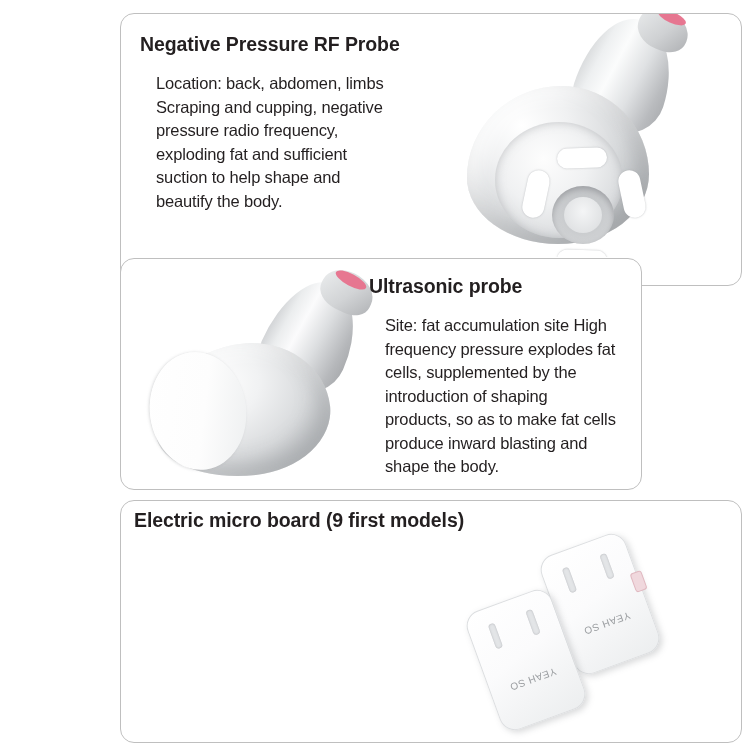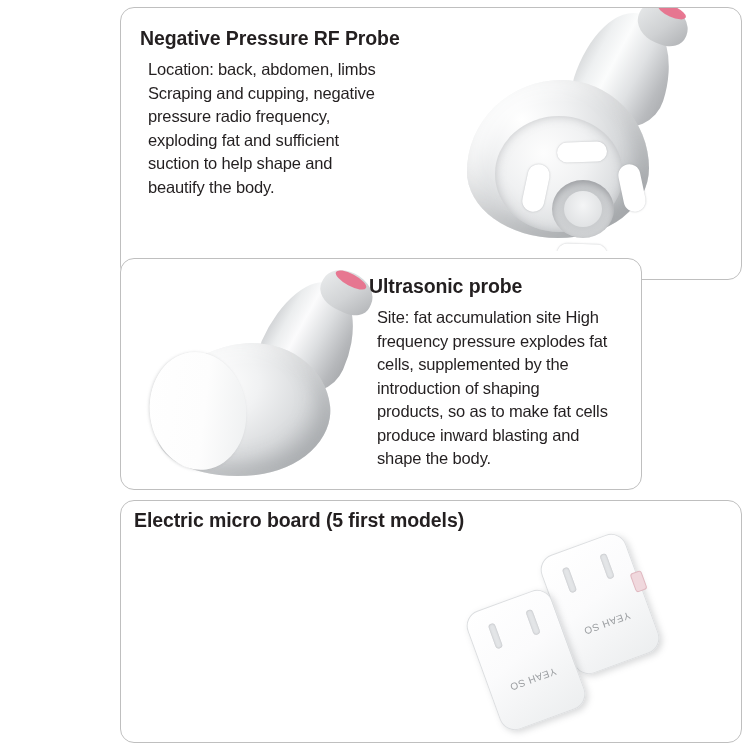--- a/index.html
+++ b/index.html
@@ -27,21 +27,21 @@
     position: absolute;
     background: #ffffff;
     border: 1.5px solid #bfbfbf;
     border-radius: 14px;
     box-sizing: border-box;
   }
 
   
   .card-1 {
     left: 120px;
-    top: 7px;
+    top: 13px;
     width: 622px;
     height: 273px;
   }
   
   .card-2 {
     left: 120px;
     top: 258px;
     width: 522px;
     height: 232px;
   }
@@ -61,21 +61,21 @@
     font-size: 19.5px;
     font-weight: bold;
     line-height: 24px;
     letter-spacing: -0.1px;
     margin: 0 0 8px 0;
   }
   .card-body {
     font-size: 16.5px;
     line-height: 23.5px;
     letter-spacing: -0.15px;
-    margin: 8px;
+    margin: 16px;
     white-space: pre-line;
   }
 
   
   .c1-text {
     left: 19px;
     top: 18px;
     width: 280px;
   }
   
@@ -390,21 +390,21 @@
 products, so as to make fat cells
 produce inward blasting and
 shape the body.</div>
     </div>
 
   </div>
 
   <div class="card card-3">
 
     <div class="txt-block c3-title">
-      <div class="card-title">Electric micro board (5 first models)</div>
+      <div class="card-title">Electric micro board (9 first models)</div>
     </div>
 
     <div class="illus illus-3">
       <div class="pads">
         <div class="pad back">
           <div class="pad-slot slot-a"></div>
           <div class="pad-slot slot-b"></div>
           <div class="connector"></div>
           <div class="pad-label">YEAH SO</div>
         </div>

